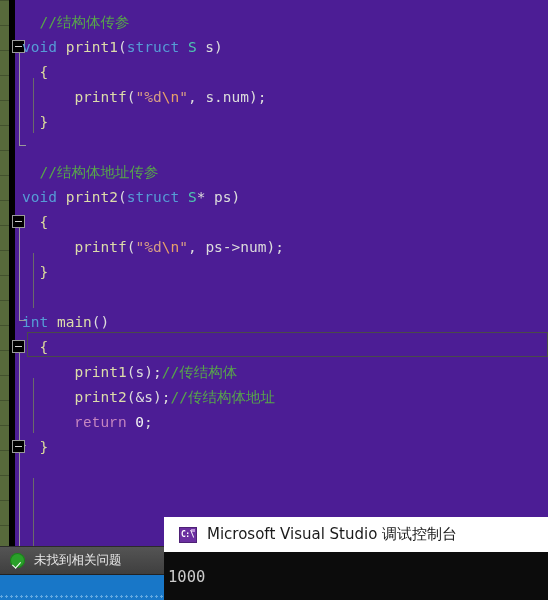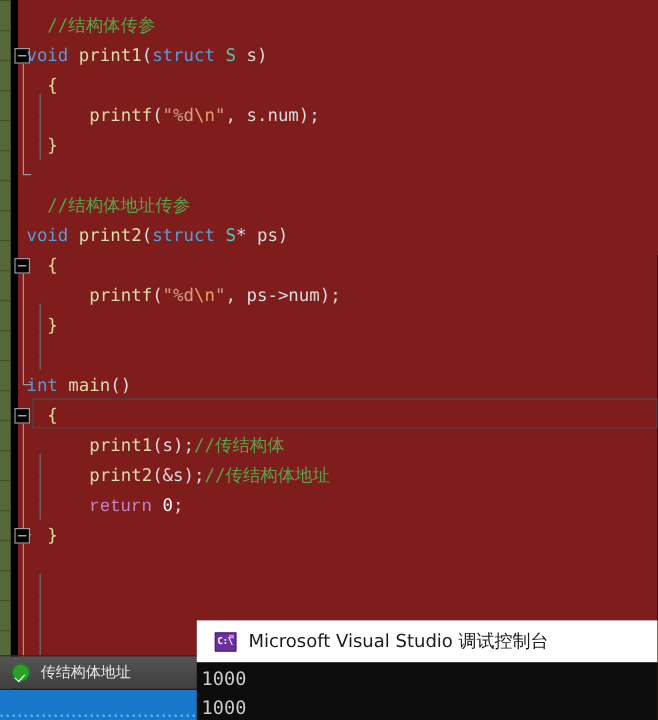--- a/index.html
+++ b/index.html
@@ -4,21 +4,21 @@
 <style>
   html,body{margin:0;padding:0;}
   body{
     width:548px;height:600px;overflow:hidden;
     background:#000000;
     font-family:"DejaVu Sans Mono","Liberation Mono",monospace;
   }
   #root{position:relative;width:548px;height:600px;overflow:hidden;background:#000;}
 
   
-  .editor{position:absolute;left:0;top:0;width:548px;height:600px;background:#7f1d1d;}
+  .editor{position:absolute;left:0;top:0;width:548px;height:600px;background:#4c1d95;}
 
   .track-margin{position:absolute;left:0;top:0;width:9px;height:600px;background:#57693b;}
   .track-margin i{position:absolute;left:0;width:9px;height:1px;background:#43512e;display:block;}
 
   .gutter-gap{position:absolute;left:9px;top:0;width:6px;height:600px;background:#000;}
 
   .code{position:absolute;left:0;top:0;width:548px;height:600px;
         font-size:14.5px;line-height:25px;letter-spacing:0px;white-space:pre;}
   .ln{position:absolute;left:0;width:548px;height:25px;}
   .txt{position:absolute;left:22px;top:0;height:25px;line-height:25px;}
@@ -59,35 +59,35 @@
   .status-text{color:#e8e8e8;font-family:"DejaVu Sans","Liberation Sans",sans-serif;
              font-size:12.5px;margin-left:9px;white-space:nowrap;}
 
   
   .taskbar{position:absolute;left:0;bottom:0;width:464px;height:25px;background:#1877c8;}
   .taskbar .dots{position:absolute;left:0;bottom:0;width:464px;height:5px;
       background-image:radial-gradient(circle at 1.5px 1.5px,#63a9e0 1.1px,transparent 1.2px);
       background-size:5px 5px;}
 
   
-  .console{position:absolute;left:164px;top:517px;width:384px;height:83px;background:#404040;}
+  .console{position:absolute;left:164px;top:517px;width:384px;height:83px;background:#eab308;}
   .console-title{position:absolute;left:0;top:0;width:384px;height:35px;background:#ffffff;
                  display:flex;align-items:center;}
   .console-icon{width:18px;height:16px;margin-left:15px;background:#6b2fa0;border:1px solid #4e2076;
                 position:relative;flex:none;box-sizing:border-box;}
   .console-icon::after{content:"C:\\";position:absolute;left:1px;top:0px;color:#fff;font-size:8px;
                 line-height:14px;font-family:"DejaVu Sans Mono","Liberation Mono",monospace;
                 font-weight:bold;letter-spacing:-0.5px;}
   .console-icon i{position:absolute;right:1px;top:1px;width:4px;height:3px;background:#b98fd6;}
   .console-title-text{margin-left:10px;color:#1a1a1a;font-size:15px;
                 font-family:"DejaVu Sans","Liberation Sans",sans-serif;white-space:nowrap;}
   .console-body{position:absolute;left:0;top:35px;width:384px;height:48px;background:#0c0c0c;
                 padding:2px 0 0 4px;box-sizing:border-box;}
   .console-line{color:#ccc;font-size:15.5px;line-height:24px;
-                font-family:"DejaVu Sans Mono","Liberation Mono",monospace;white-space:pre;}
+                font-family:"DejaVu Sans Mono","Liberation Mono",monospace;white-space:pre;margin-top:11px;}
 </style>
 </head>
 <body>
 
 <div id="root">
 
   <div class="editor">
 
     <div class="track-margin" id="track-margin">
         <i style="top: 0px;"></i>
@@ -144,21 +144,21 @@
       <div class="guide" style="left:33px;top:478px;height:82px;"></div>
     </div>
 
     <div class="code" id="code-lines"><div class="ln" style="top: -15px;"><span class="txt"></span></div><div class="ln" style="top: 10px;"><span class="txt"><span class="c-com">  //结构体传参</span></span></div><div class="ln" style="top: 35px;"><span class="txt"><span class="c-kw">void </span><span class="c-fn">print1</span><span class="c-punct">(</span><span class="c-kw">struct </span><span class="c-type">S</span><span class="c-id"> s</span><span class="c-punct">)</span></span></div><div class="ln" style="top: 60px;"><span class="txt"><span class="c-brace">  {</span></span></div><div class="ln" style="top: 85px;"><span class="txt"><span class="c-id">      </span><span class="c-fn">printf</span><span class="c-punct">(</span><span class="c-str">"%d</span><span class="c-esc">\n</span><span class="c-str">"</span><span class="c-punct">, </span><span class="c-id">s.num</span><span class="c-punct">)</span><span class="c-punct">;</span></span></div><div class="ln" style="top: 110px;"><span class="txt"><span class="c-brace">  }</span></span></div><div class="ln" style="top: 135px;"><span class="txt"></span></div><div class="ln" style="top: 160px;"><span class="txt"><span class="c-com">  //结构体地址传参</span></span></div><div class="ln" style="top: 185px;"><span class="txt"><span class="c-kw">void </span><span class="c-fn">print2</span><span class="c-punct">(</span><span class="c-kw">struct </span><span class="c-type">S</span><span class="c-id">* ps</span><span class="c-punct">)</span></span></div><div class="ln" style="top: 210px;"><span class="txt"><span class="c-brace">  {</span></span></div><div class="ln" style="top: 235px;"><span class="txt"><span class="c-id">      </span><span class="c-fn">printf</span><span class="c-punct">(</span><span class="c-str">"%d</span><span class="c-esc">\n</span><span class="c-str">"</span><span class="c-punct">, </span><span class="c-id">ps-&gt;num</span><span class="c-punct">)</span><span class="c-punct">;</span></span></div><div class="ln" style="top: 260px;"><span class="txt"><span class="c-brace">  }</span></span></div><div class="ln" style="top: 285px;"><span class="txt"></span></div><div class="ln" style="top: 310px;"><span class="txt"><span class="c-kw">int </span><span class="c-fn">main</span><span class="c-punct">()</span></span></div><div class="ln" style="top: 335px;"><span class="txt"><span class="c-brace">  {</span></span></div><div class="ln" style="top: 360px;"><span class="txt"><span class="c-id">      </span><span class="c-fn">print1</span><span class="c-punct">(</span><span class="c-id">s</span><span class="c-punct">)</span><span class="c-punct">;</span><span class="c-com">//传结构体</span></span></div><div class="ln" style="top: 385px;"><span class="txt"><span class="c-id">      </span><span class="c-fn">print2</span><span class="c-punct">(</span><span class="c-id">&amp;s</span><span class="c-punct">)</span><span class="c-punct">;</span><span class="c-com">//传结构体地址</span></span></div><div class="ln" style="top: 410px;"><span class="txt"><span class="c-id">      </span><span class="c-ctl">return</span><span class="c-id"> </span><span class="c-num">0</span><span class="c-punct">;</span></span></div><div class="ln" style="top: 435px;"><span class="txt"><span class="c-brace">  }</span></span></div></div>
 
     <div class="curline" id="curline" style="top: 332px; left: 27px; width: 521px;"></div>
   </div>
 
   <div class="statusbar">
     <div class="status-ok"></div>
-    <div class="status-text">传结构体地址</div>
+    <div class="status-text">未找到相关问题</div>
   </div>
 
   <div class="taskbar">
     <div class="dots"></div>
   </div>
 
   <div class="console">
     <div class="console-title">
       <div class="console-icon">
           <i></i>

